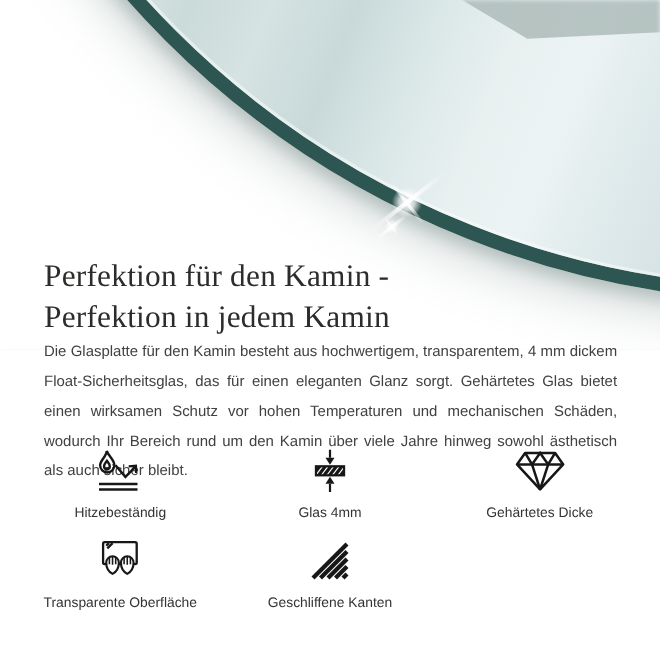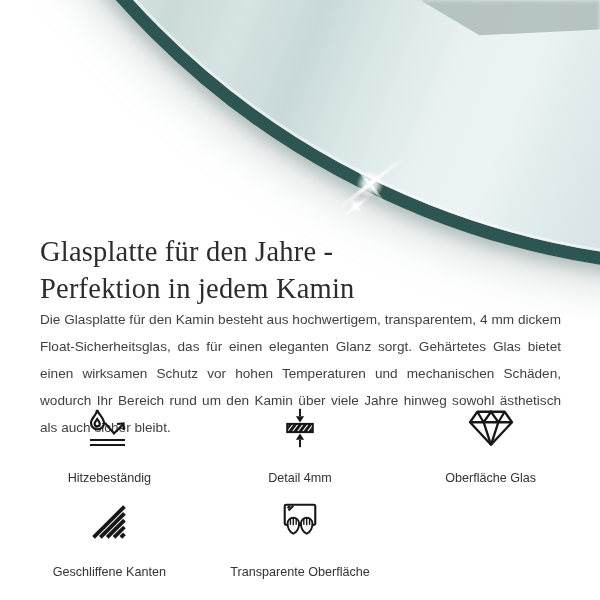--- a/index.html
+++ b/index.html
@@ -53,21 +53,21 @@
     font-size:28.5px; line-height:37px; color:#2d2c2b; letter-spacing:0.2px; }
   h1 span { display:block; }
   .desc { position:absolute; left:40px; top:306px; width:521px; margin:0;
     font-size:13.6px; line-height:27px; color:#414141; text-align:justify; }
 
   
   .features { position:absolute; left:14px; top:407px; width:572px;
     display:grid; grid-template-columns:repeat(3,1fr); row-gap:16px; }
   .feature { display:flex; flex-direction:column; align-items:center; }
   .feature svg { height:42px; display:block; }
-  .flabel { margin-top:22px; font-size:12.6px; color:#333333; white-space:nowrap; }
+  .flabel { margin-top:10px; font-size:12.6px; color:#333333; white-space:nowrap; }
   .ic { stroke:#171717; fill:none; stroke-width:2.2; }
 </style>
 </head>
 <body>
 
 <div class="stage">
 
   <div class="photo">
     <div class="glass-bg"></div>
     <div class="band-dark"></div>
@@ -82,21 +82,21 @@
     </div>
     <div class="sparkle s2">
       <div class="ray r1"></div>
         <div class="ray r2"></div>
         <div class="core"></div>
     </div>
   </div>
 
   <div class="content">
     <h1>
-      <span>Glasplatte für den Jahre -</span>
+      <span>Perfektion für den Kamin -</span>
       <span>Perfektion in jedem Kamin</span>
     </h1>
 
     <p class="desc">Die Glasplatte für den Kamin besteht aus hochwertigem, transparentem, 4 mm dickem Float-Sicherheitsglas, das für einen eleganten Glanz sorgt. Gehärtetes Glas bietet einen wirksamen Schutz vor hohen Temperaturen und mechanischen Schäden, wodurch Ihr Bereich rund um den Kamin über viele Jahre hinweg sowohl ästhetisch als auch sicher bleibt.</p>
 
     <div class="features">
 
       <div class="feature">
         <svg viewBox="0 0 50 42" width="60">
           <path class="ic" d="M13 3 C13 8 7 11 7 16 a6.5 6.5 0 0 0 13 0 C20 11 15 8 13 3 Z"></path>
@@ -123,45 +123,32 @@
             <line x1="6" y1="29" x2="15" y2="17"></line>
             <line x1="11.5" y1="29" x2="20.5" y2="17"></line>
             <line x1="17" y1="29" x2="26" y2="17"></line>
             <line x1="22.5" y1="29" x2="31.5" y2="17"></line>
             <line x1="28" y1="29" x2="37" y2="17"></line>
             <line x1="33.5" y1="29" x2="42.5" y2="17"></line>
           </g>
           <polygon points="24,29 19.5,36 28.5,36" fill="#171717"></polygon>
           <line class="ic" x1="24" y1="36" x2="24" y2="44" stroke-width="2.6"></line>
         </svg>
-        <span class="flabel">Detail 4mm</span>
+        <span class="flabel">Glas 4mm</span>
       </div>
 
 
       <div class="feature">
         <svg viewBox="0 0 48 40" width="52">
           <path class="ic" d="M11 4.5 H37 L44 14.5 L24 36 L4 14.5 Z" stroke-width="2.4" stroke-linejoin="round"></path>
           <line class="ic" x1="4" y1="14.5" x2="44" y2="14.5" stroke-width="2"></line>
           <path class="ic" d="M11 4.5 L17 14.5 L24 4.5 L31 14.5 L37 4.5" stroke-width="2"></path>
           <path class="ic" d="M17 14.5 L24 36 M31 14.5 L24 36" stroke-width="2"></path>
         </svg>
-        <span class="flabel">Oberfläche Glas</span>
-      </div>
-
-      <div class="feature">
-        <svg viewBox="0 0 44 44" width="40">
-          <g stroke="#171717" stroke-width="4.2">
-            <line x1="5" y1="39" x2="39" y2="5"></line>
-            <line x1="12.5" y1="39" x2="39" y2="12.5"></line>
-            <line x1="20" y1="39" x2="39" y2="20"></line>
-            <line x1="27.5" y1="39" x2="39" y2="27.5"></line>
-            <line x1="35" y1="39" x2="39" y2="35"></line>
-          </g>
-        </svg>
-        <span class="flabel">Geschliffene Kanten</span>
+        <span class="flabel">Gehärtetes Dicke</span>
       </div>
 
       <div class="feature">
         <svg viewBox="0 0 54 44" width="58">
           <rect class="ic" x="11" y="4" width="32" height="21" rx="1.5"></rect>
           <line class="ic" x1="15" y1="10" x2="20" y2="5" stroke-width="1.8"></line>
           <line class="ic" x1="14" y1="7.5" x2="16.5" y2="5" stroke-width="1.4"></line>
           <g stroke="#171717" stroke-width="2" fill="#ffffff">
             <path d="M14 23.5 a6 6 0 0 1 12 0 c0 5 -1.5 8.5 -6 10.8 c-4.5 -2.3 -6 -5.8 -6 -10.8 Z"></path>
             <path d="M28 23.5 a6 6 0 0 1 12 0 c0 5 -1.5 8.5 -6 10.8 c-4.5 -2.3 -6 -5.8 -6 -10.8 Z"></path>
@@ -171,15 +158,28 @@
               <line x1="20" y1="17.5" x2="20" y2="25.5"></line>
               <line x1="23" y1="18.5" x2="23" y2="25"></line>
             <line x1="31" y1="18.5" x2="31" y2="25"></line>
               <line x1="34" y1="17.5" x2="34" y2="25.5"></line>
               <line x1="37" y1="18.5" x2="37" y2="25"></line>
           </g>
         </svg>
         <span class="flabel">Transparente Oberfläche</span>
       </div>
 
+      <div class="feature">
+        <svg viewBox="0 0 44 44" width="40">
+          <g stroke="#171717" stroke-width="4.2">
+            <line x1="5" y1="39" x2="39" y2="5"></line>
+            <line x1="12.5" y1="39" x2="39" y2="12.5"></line>
+            <line x1="20" y1="39" x2="39" y2="20"></line>
+            <line x1="27.5" y1="39" x2="39" y2="27.5"></line>
+            <line x1="35" y1="39" x2="39" y2="35"></line>
+          </g>
+        </svg>
+        <span class="flabel">Geschliffene Kanten</span>
+      </div>
+
     </div>
   </div>
 </div>
 
 </body></html>

